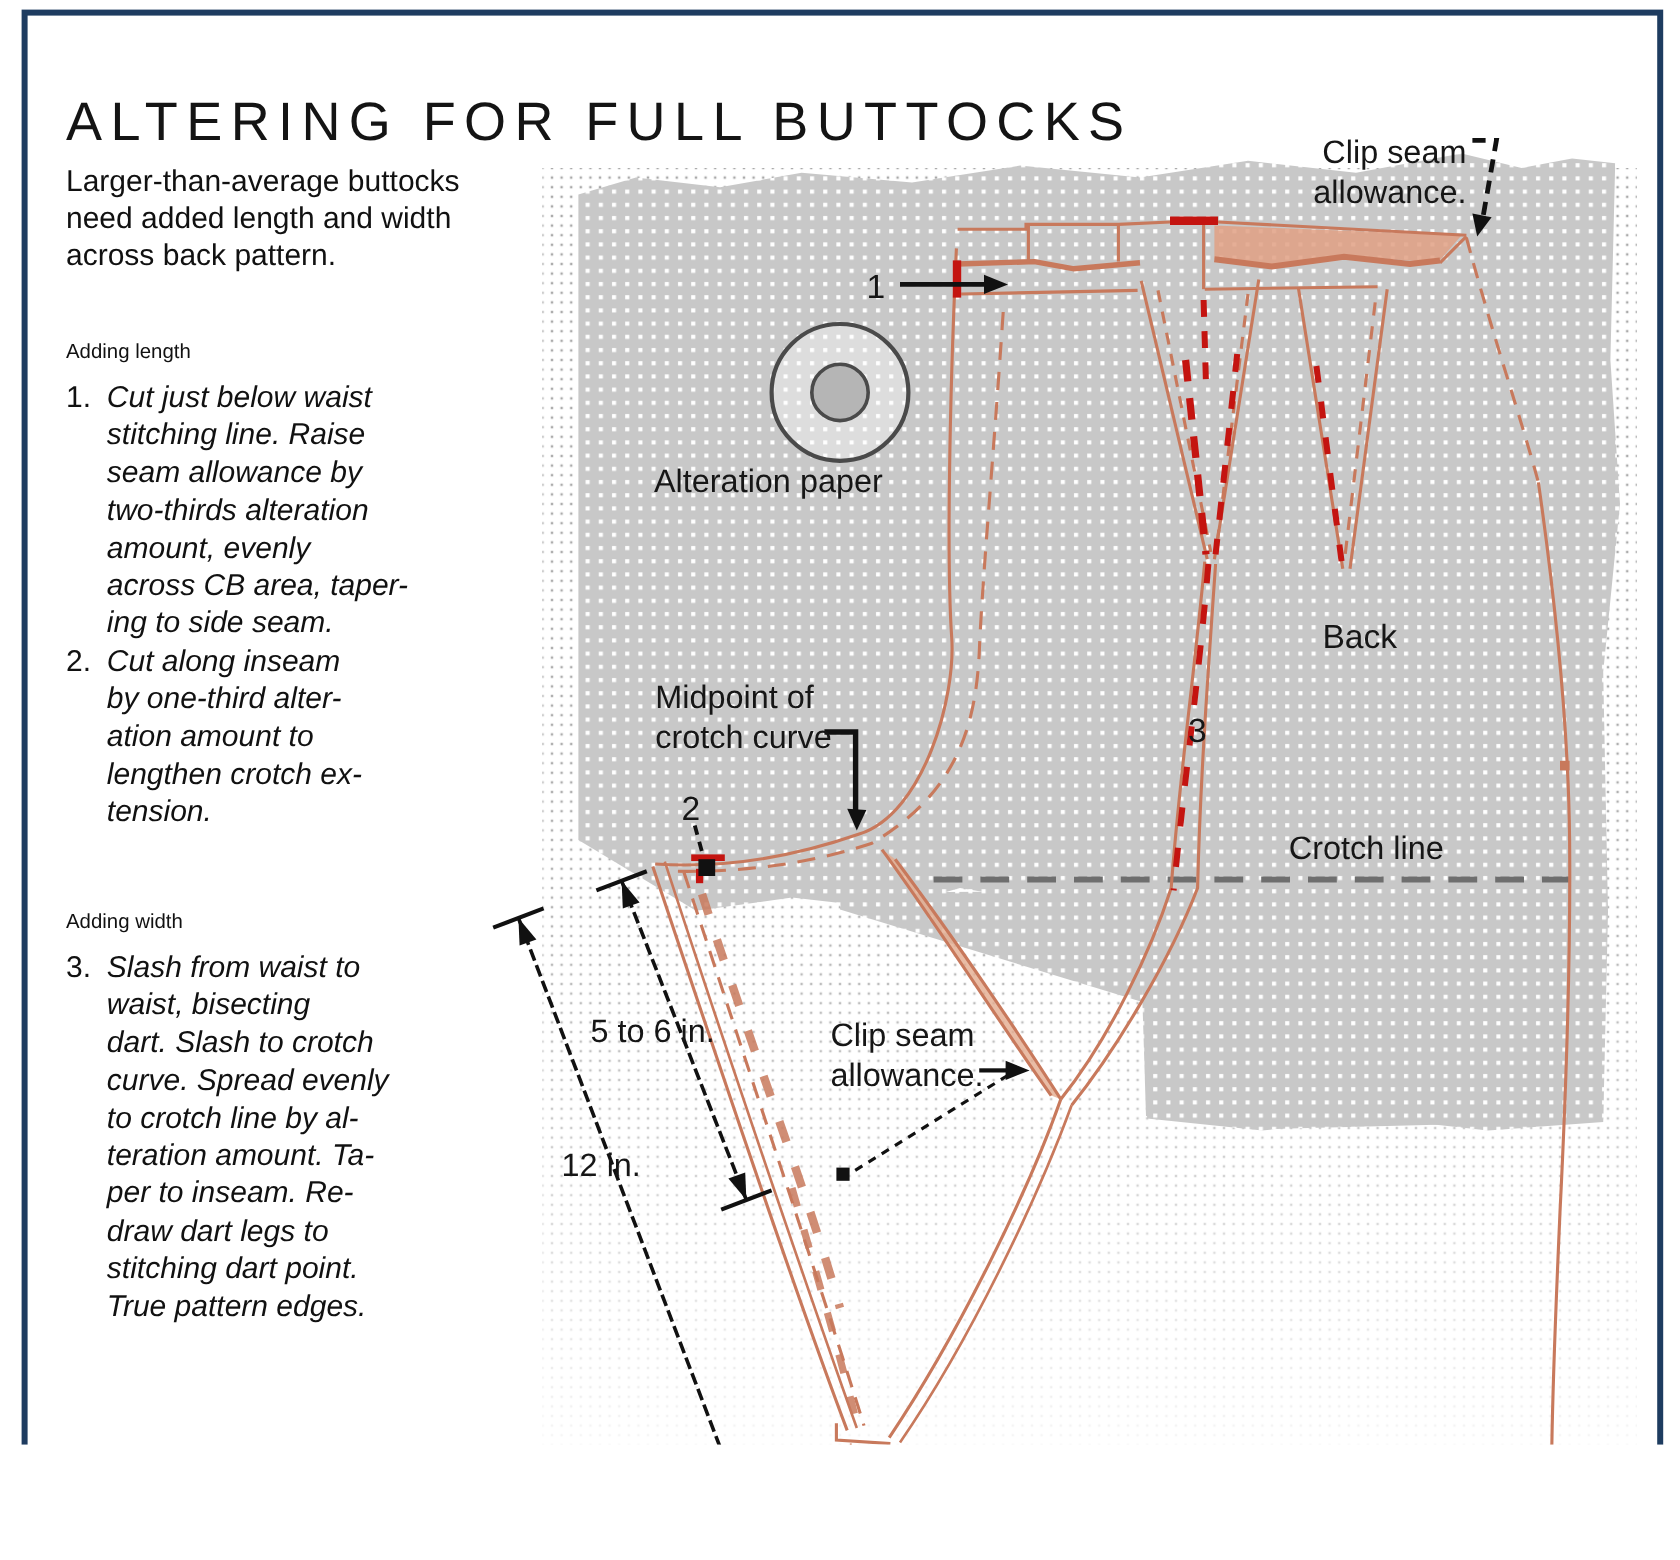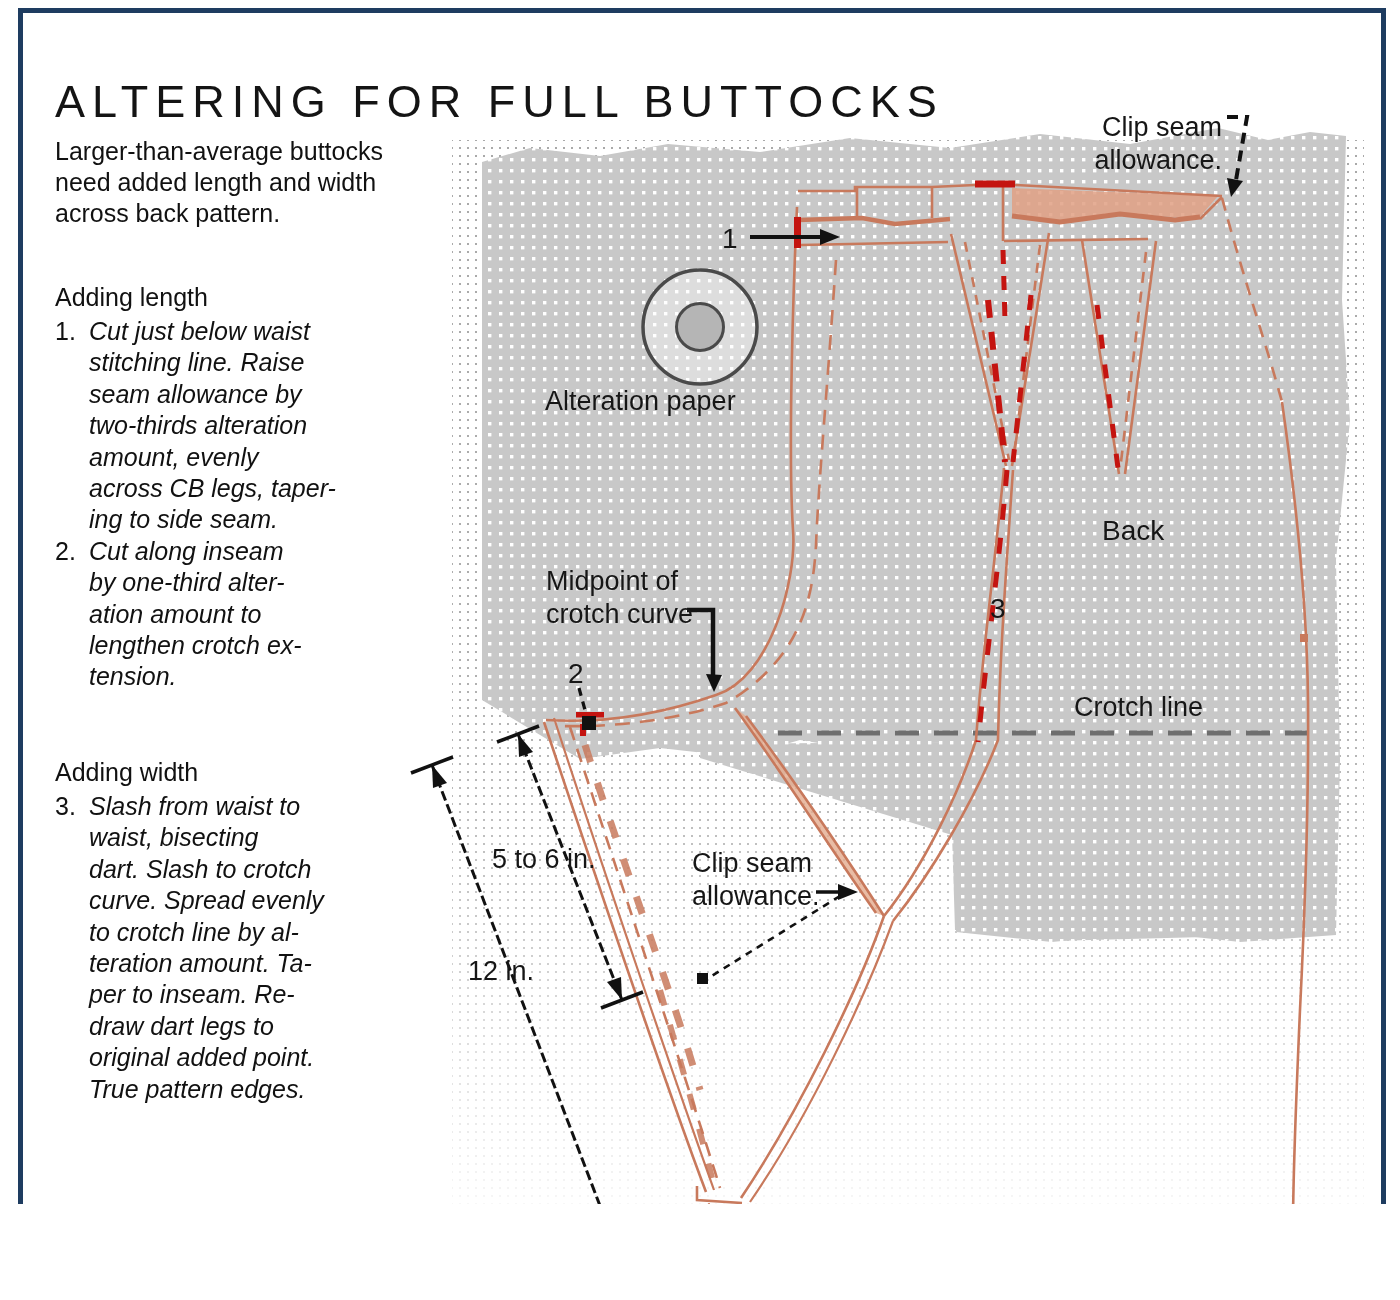--- a/index.html
+++ b/index.html
@@ -4,21 +4,21 @@
 <style>
   html,body{margin:0;padding:0;background:#ffffff;}
   #stage{position:relative;width:1400px;height:1204px;background:#ffffff;overflow:hidden;
          font-family:"Liberation Sans",sans-serif;color:#111;}
   #frame{position:absolute;left:18px;top:8px;width:1358px;height:1260px;
          border:5px solid #1e3c60;pointer-events:none;}
   .title{position:absolute;left:55px;top:76px;font-size:45px;letter-spacing:7px;
          color:#141414;white-space:nowrap;}
   .intro{position:absolute;left:55px;top:136px;font-size:25px;line-height:31px;}
   .intro div{white-space:nowrap;}
-  .sechead{position:absolute;left:55px;font-size:25px;white-space:nowrap;}
+  .sechead{position:absolute;left:55px;font-size:17px;white-space:nowrap;}
   .listblock{position:absolute;left:55px;font-size:25px;line-height:31.4px;}
   .item{display:flex;}
   .num{width:34px;flex:none;}
   .lines div{white-space:nowrap;font-style:italic;}
   svg{position:absolute;left:0;top:0;}
   svg text{font-family:"Liberation Sans",sans-serif;fill:#161616;}
   .lbl{font-size:27px;}
   .lblnum{font-size:28px;}
 </style>
 </head>
@@ -39,21 +39,21 @@
 
   <div class="listblock" style="top:316px">
     <div class="item">
       <div class="num">1.</div>
       <div class="lines">
         <div>Cut just below waist</div>
         <div>stitching line. Raise</div>
         <div>seam allowance by</div>
         <div>two-thirds alteration</div>
         <div>amount, evenly</div>
-        <div>across CB legs, taper-</div>
+        <div>across CB area, taper-</div>
         <div>ing to side seam.</div>
       </div>
     </div>
     <div class="item">
       <div class="num">2.</div>
       <div class="lines">
         <div>Cut along inseam</div>
         <div>by one-third alter-</div>
         <div>ation amount to</div>
         <div>lengthen crotch ex-</div>
@@ -69,21 +69,21 @@
       <div class="num">3.</div>
       <div class="lines">
         <div>Slash from waist to</div>
         <div>waist, bisecting</div>
         <div>dart. Slash to crotch</div>
         <div>curve. Spread evenly</div>
         <div>to crotch line by al-</div>
         <div>teration amount. Ta-</div>
         <div>per to inseam. Re-</div>
         <div>draw dart legs to</div>
-        <div>original added point.</div>
+        <div>stitching dart point.</div>
         <div>True pattern edges.</div>
       </div>
     </div>
   </div>
 
   <svg width="1400" height="1300" viewBox="0 0 1400 1300">
     <defs>
       <pattern id="coarseDots" width="11" height="11" patternUnits="userSpaceOnUse">
         <rect width="11" height="11" fill="#c8c8c8"></rect>
         <rect x="4" y="4" width="3.4" height="3.4" fill="#ffffff"></rect>

